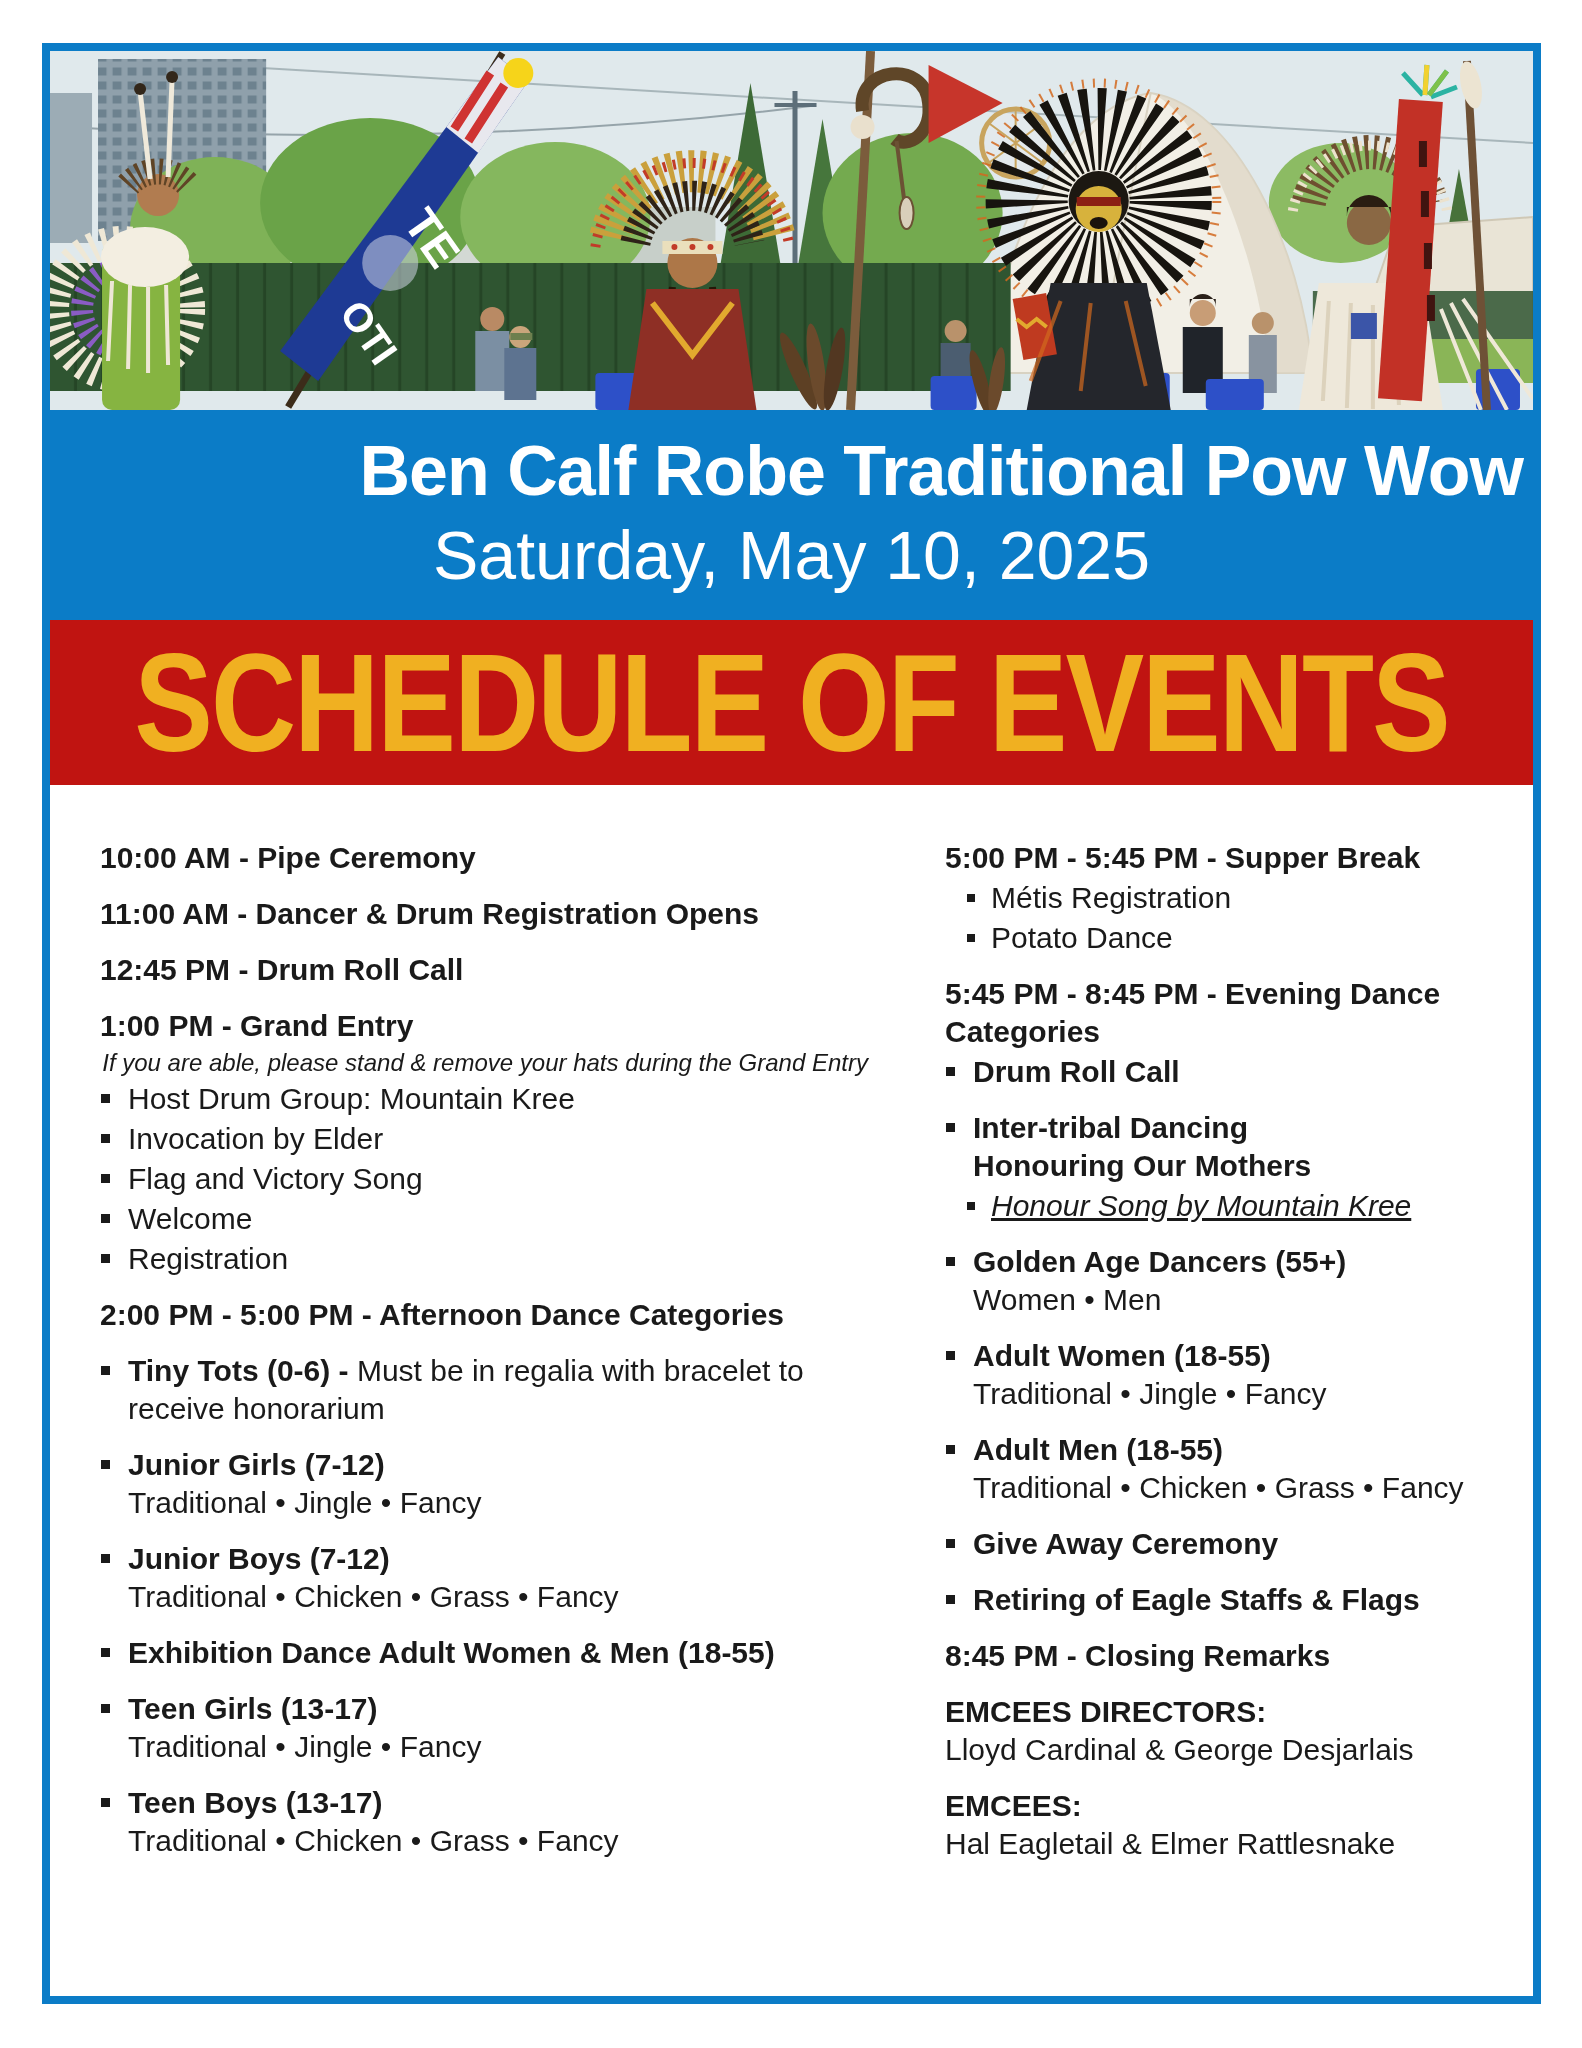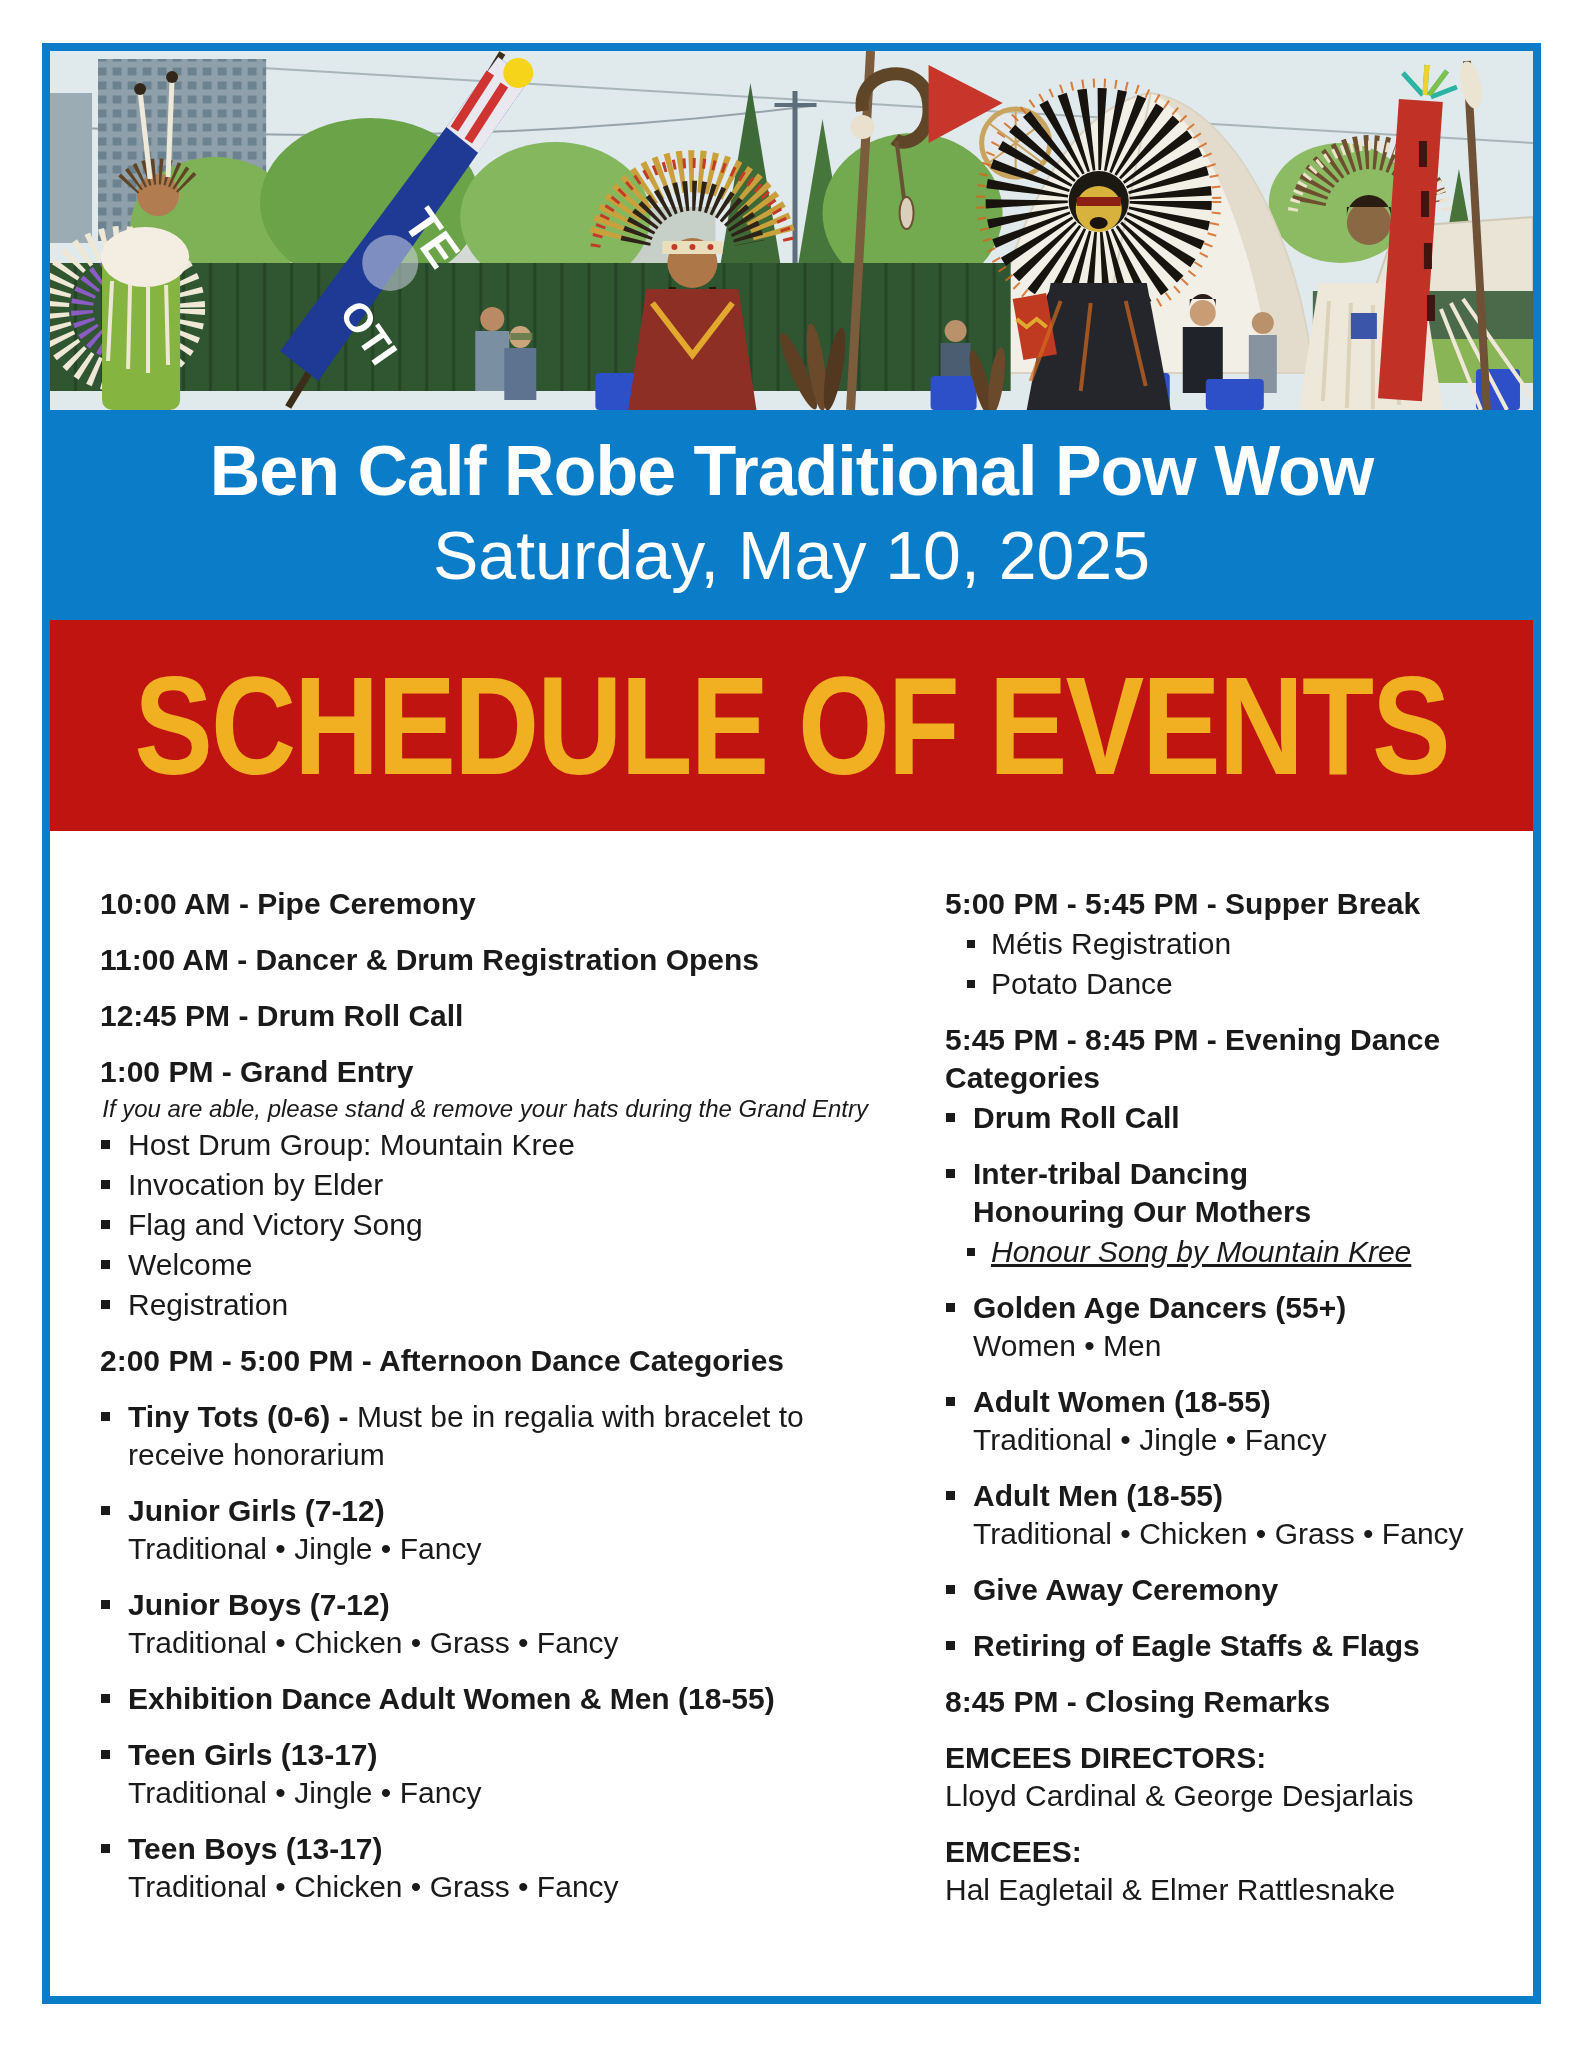--- a/index.html
+++ b/index.html
@@ -13,23 +13,23 @@
   }
   .frame{
     position:absolute;left:42px;top:43px;width:1483px;height:1945px;
     border:8px solid var(--blue);background:#ffffff;box-sizing:content-box;
     display:flex;flex-direction:column;
   }
   .top-blue{background:var(--blue);}
   .photo{display:block;width:100%;height:359px;}
   .photo svg{display:block;width:100%;height:359px;}
   .title-block{text-align:center;padding:20px 10px 26px;}
-  .event-title{color:#ffffff;font-weight:700;font-size:70px;line-height:82px;letter-spacing:-1px;}
+  .event-title{color:#ffffff;font-weight:700;font-size:70px;line-height:82px;letter-spacing:-1px;text-align:right;}
   .event-date{color:#ffffff;font-weight:400;font-size:68px;line-height:78px;margin-top:4px;}
-  .red-band{background:var(--red);height:211px;display:flex;align-items:center;justify-content:center;overflow:hidden;}
+  .red-band{background:var(--red);height:165px;display:flex;align-items:center;justify-content:center;overflow:hidden;}
   .banner-text{
     color:var(--gold);font-weight:700;font-size:118px;line-height:1;
     letter-spacing:-2px;transform:scaleY(1.18);display:inline-block;white-space:nowrap;
   }
   .content{display:flex;padding:54px 0 0 50px;flex:1;box-sizing:border-box;}
   .col-left{width:768px;flex:none;margin-right:77px;}
   .col-right{flex:1;min-width:0;padding-right:36px;}
   .item{margin-top:18px;}
   .item.tight{margin-top:2px;}
   .item:first-child{margin-top:0;}

